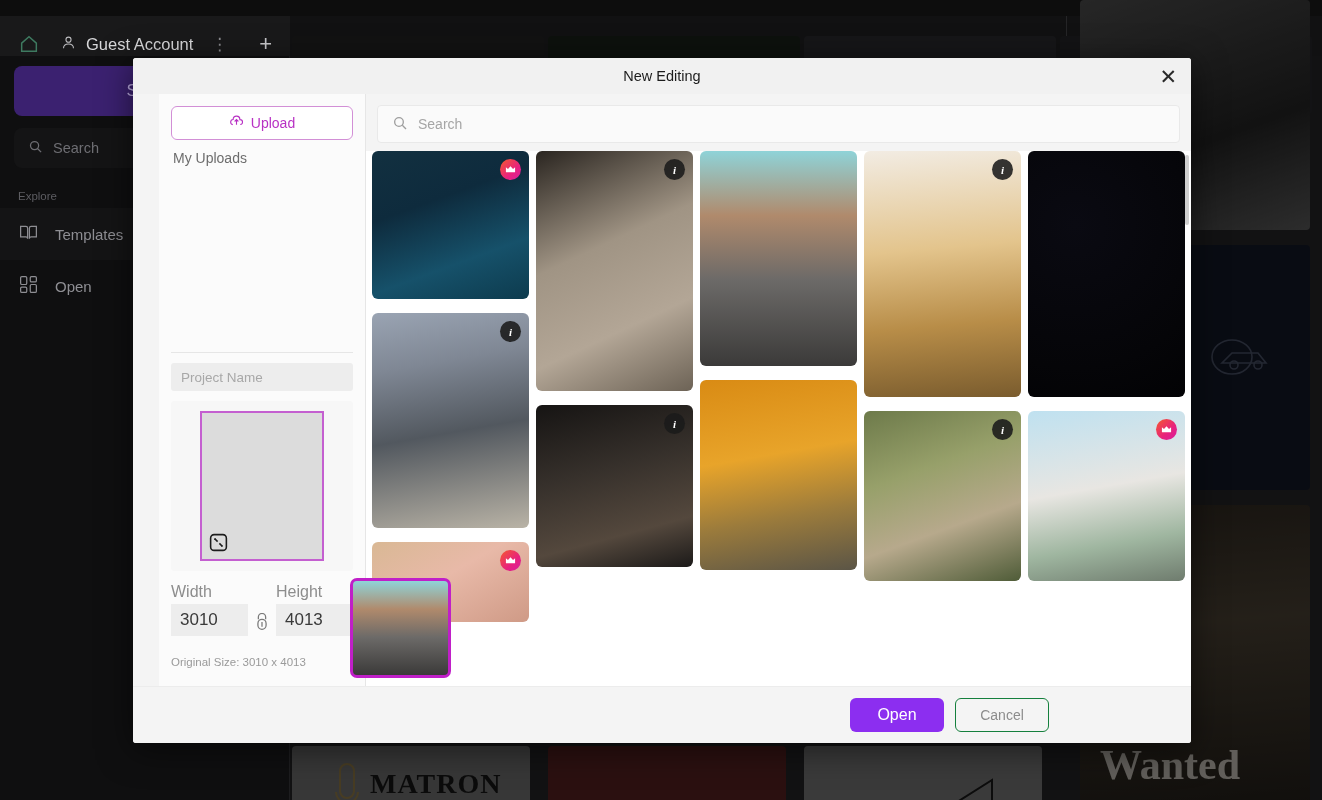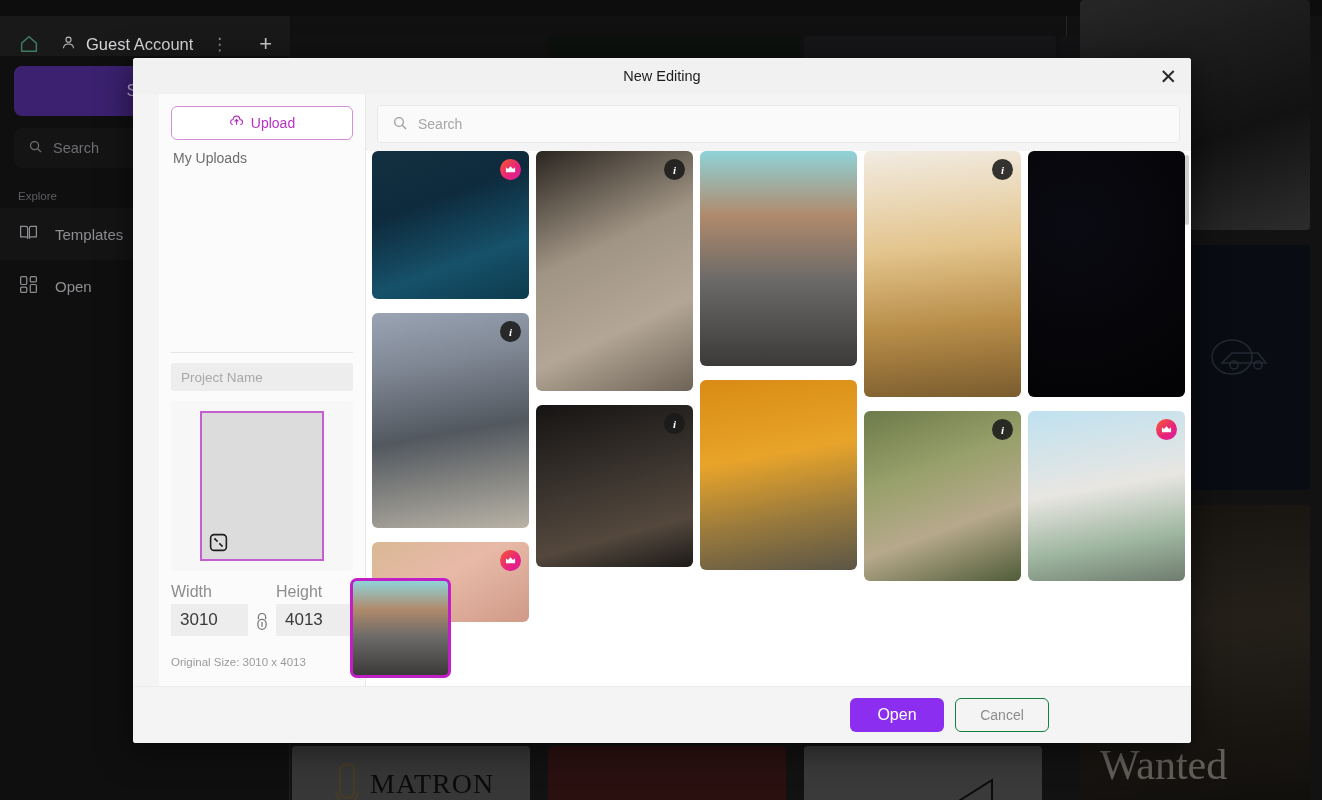--- a/index.html
+++ b/index.html
@@ -60,21 +60,21 @@
     display: flex; align-items: center; gap: 24px; padding-left: 22px;
     color: #8e8e93; font-size: 13px; border-top: 1px solid #1a1a1c;
   }
 
   .canvas-bg { position: absolute; left: 290px; top: 56px; width: 1032px; height: 744px; background: #121213; }
   .tpl {
     position: absolute; border-radius: 4px; overflow: hidden;
     filter: brightness(.42) saturate(.7);
   }
   .tpl-label {
-    position: absolute; color: #cfcfd2; font-weight: normal;
+    position: absolute; color: #cfcfd2; font-weight: bold;
     font-family: "Liberation Serif", serif;
   }
 
   
   .modal {
     position: absolute; left: 133px; top: 58px; width: 1058px; height: 685px;
     background: #f4f4f4; border-radius: 3px;
     box-shadow: 0 6px 34px rgba(0,0,0,.55); overflow: hidden;
     display: flex; flex-direction: column;
   }

